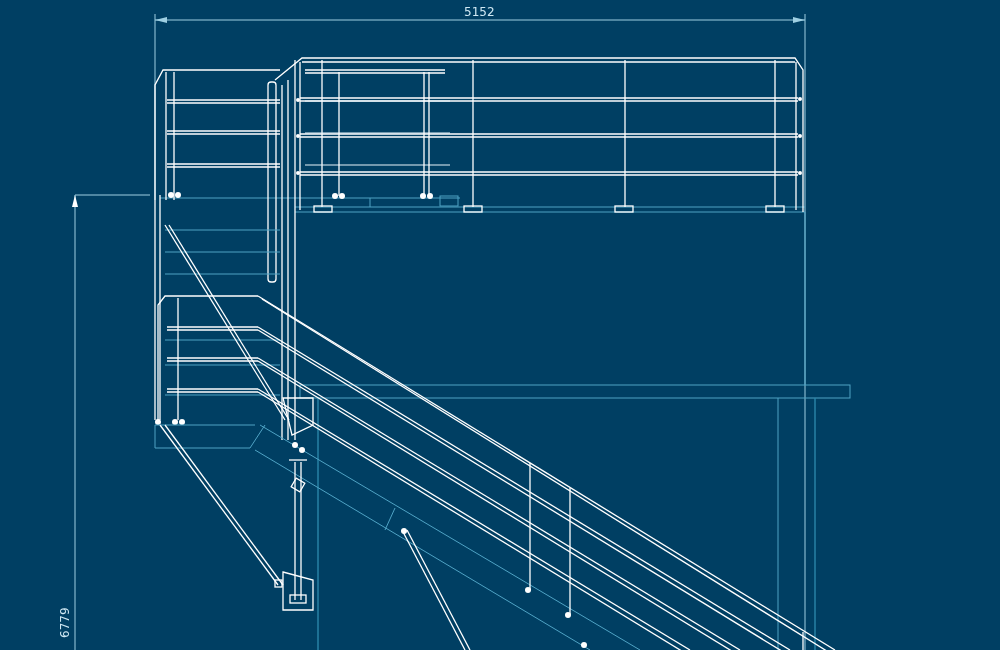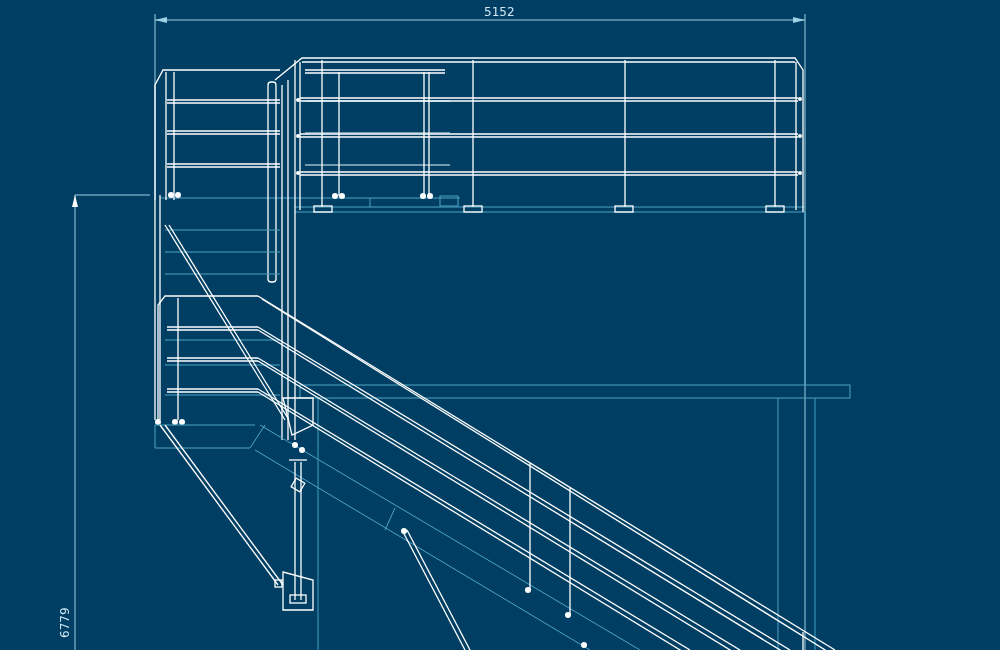--- a/index.html
+++ b/index.html
@@ -6,21 +6,21 @@
   body { width:1000px; height:650px; background:#003f63; overflow:hidden; position:relative;
          font-family:"DejaVu Sans", sans-serif; }
   svg { position:absolute; left:0; top:0; }
   .w { stroke:#ffffff; stroke-width:1.3; fill:none; }
   .w2 { stroke:#e8f4fa; stroke-width:1; fill:none; }
   .c { stroke:#4fa3c4; stroke-width:1; fill:none; }
   .c2 { stroke:#2a86aa; stroke-width:1.4; fill:none; }
   .dim { stroke:#9ecfe2; stroke-width:1; fill:none; }
   .dot { fill:#ffffff; }
   .label { position:absolute; color:#cfe8f3; font-size:12px; font-family:"DejaVu Sans", sans-serif; }
-  #dim-top-label { left:484px; top:5px; }
+  #dim-top-label { left:464px; top:5px; }
   #dim-left-label { left:58px; top:606px; transform-origin:0 0; transform:rotate(-90deg) translate(-32px, 0); }
 </style>
 </head>
 <body>
 
 <div class="label" id="dim-top-label">5152</div>
 <div class="label" id="dim-left-label">6779</div>
 
 <svg width="1000" height="650" viewBox="0 0 1000 650">
 

